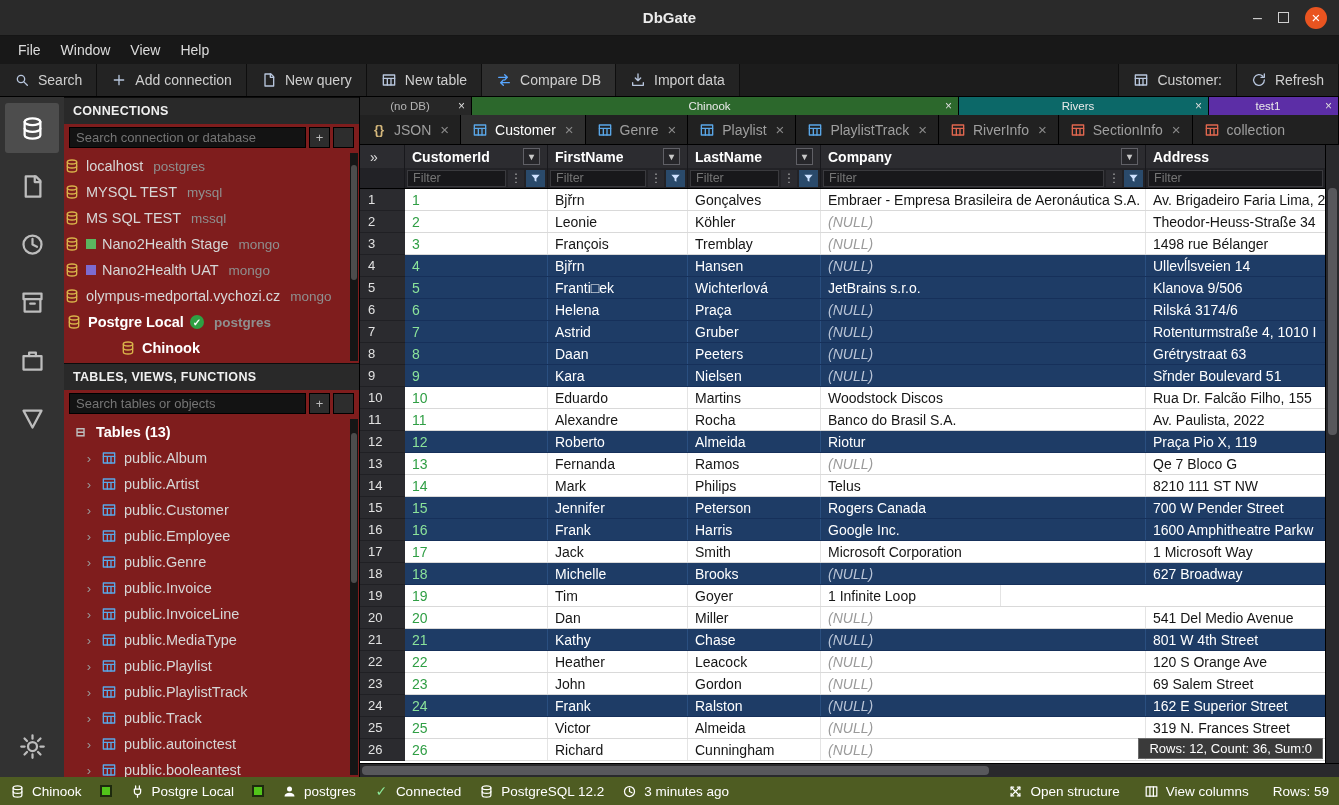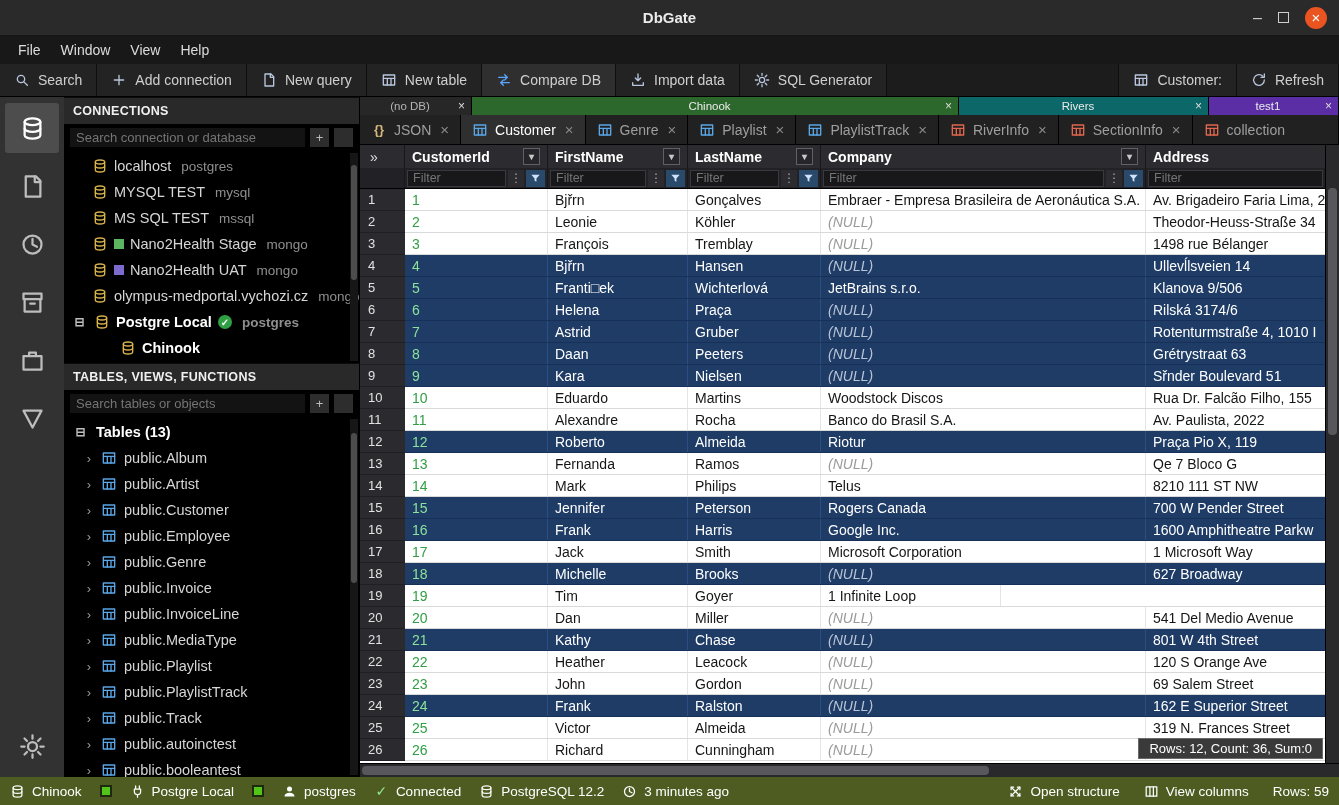--- a/index.html
+++ b/index.html
@@ -47,33 +47,33 @@
   
   .rail { width:64px; background:#323232; display:flex; flex-direction:column; align-items:center;
     padding:6px 0; gap:8px; flex:0 0 auto; }
   .rail-item { width:54px; height:50px; display:flex; align-items:center; justify-content:center;
     color:#bdbdbd; border-radius:3px; }
   .rail-item .ic { width:27px; height:27px; }
   .rail-item.active { background:#4d4d4d; color:#fff; }
   .rail-spacer { flex:1; }
 
   
-  .sidepanel { width:296px; background:#000000; display:flex; flex-direction:column;
+  .sidepanel { width:296px; background:#7f1d1d; display:flex; flex-direction:column;
     border-right:1px solid #000; flex:0 0 auto; min-height:0; }
   .panel-header { background:#292929; color:#f0f0f0; font-weight:bold; font-size:12.5px;
     padding:6px 9px; letter-spacing:.3px; border-top:1px solid #0c0c0c; flex:0 0 auto; }
   .search-row { display:flex; align-items:center; padding:3px 5px; gap:3px; flex:0 0 auto; }
   .search-input { flex:1; min-width:0; background:#131313; border:1px solid #000; color:#bbb;
     font-size:13px; padding:3px 6px; height:21px; font-family:"Liberation Sans",sans-serif; }
   .mini-btn { width:21px; height:21px; background:#2d2d2d; color:#bbb; display:flex; align-items:center;
     justify-content:center; font-size:13px; border:1px solid #000; }
   .mini-btn .ic { width:12px; height:12px; }
 
   .conn-list { padding:2px 0; position:relative; flex:0 0 auto; }
-  .conn-item { display:flex; align-items:center; gap:6px; height:26px; padding-left:28px;
+  .conn-item { display:flex; align-items:center; gap:6px; height:26px; 
     color:#d6d6d6; font-size:14.5px; white-space:nowrap; overflow:hidden; }
   .conn-item .type { color:#8f8f8f; font-size:13.5px; margin-left:4px; }
   .conn-item.bold { font-weight:bold; color:#fff; }
   .conn-item.child { padding-left:56px; }
   .expander { width:13px; color:#bdbdbd; font-size:12px; margin-left:-19px; margin-right:2px;
     display:inline-flex; justify-content:center; }
   .marker { width:10px; height:10px; display:inline-block; flex:0 0 auto; }
   .check-badge { color:#fff; background:#2ea043; border-radius:50%; width:14px; height:14px;
     font-size:10px; display:inline-flex; align-items:center; justify-content:center; flex:0 0 auto; }
 
@@ -231,29 +231,20 @@
       </div>
       <div class="tb-btn" data-name="toolbar-import-data-button">
         <span class="ic " data-name="import-data-icon">
           <svg viewBox="0 0 24 24" fill="none" stroke="currentColor" stroke-width="2" stroke-linecap="round" stroke-linejoin="round">
             <path d="M12 3v10M8 9l4 4 4-4"></path>
             <path d="M4 16v4h16v-4"></path>
           </svg>
         </span>
         <span data-name="toolbar-button-label">Import data</span>
       </div>
-      <div class="tb-btn" data-name="toolbar-sql-generator-button">
-        <span class="ic " data-name="sql-generator-icon">
-          <svg viewBox="0 0 24 24" fill="none" stroke="currentColor" stroke-width="2" stroke-linecap="round" stroke-linejoin="round">
-            <circle cx="12" cy="12" r="4"></circle>
-            <path d="M12 2v3M12 19v3M2 12h3M19 12h3M4.9 4.9l2.2 2.2M16.9 16.9l2.2 2.2M19.1 4.9l-2.2 2.2M7.1 16.9l-2.2 2.2"></path>
-          </svg>
-        </span>
-        <span data-name="toolbar-button-label">SQL Generator</span>
-      </div>
       <div class="tb-right" data-name="toolbar-right">
         <div class="tb-btn" data-name="toolbar-customer-button">
           <span class="ic " data-name="table-icon">
             <svg viewBox="0 0 24 24" fill="none" stroke="currentColor" stroke-width="2" stroke-linecap="round" stroke-linejoin="round">
               <rect x="3.5" y="4.5" width="17" height="15"></rect>
               <path d="M3.5 9.5h17M9.5 9.5v10M15 9.5v10"></path>
             </svg>
           </span>
           <span data-name="toolbar-button-label">Customer:</span>
         </div>

